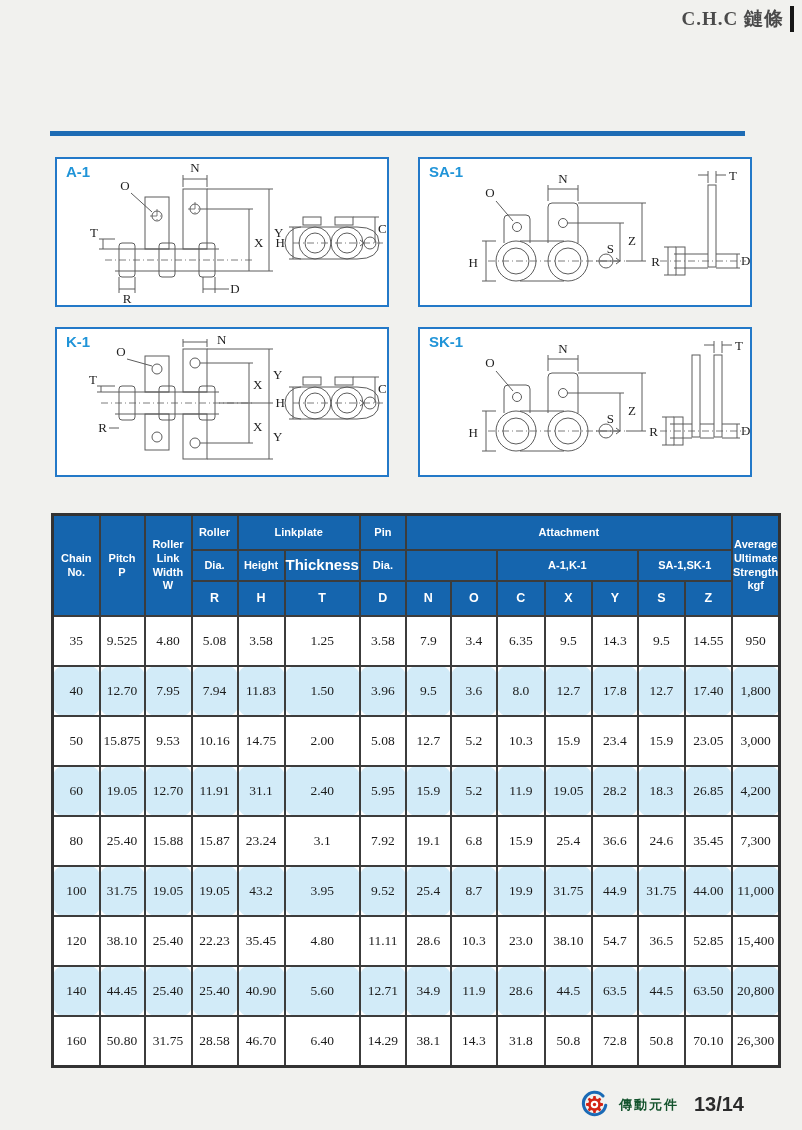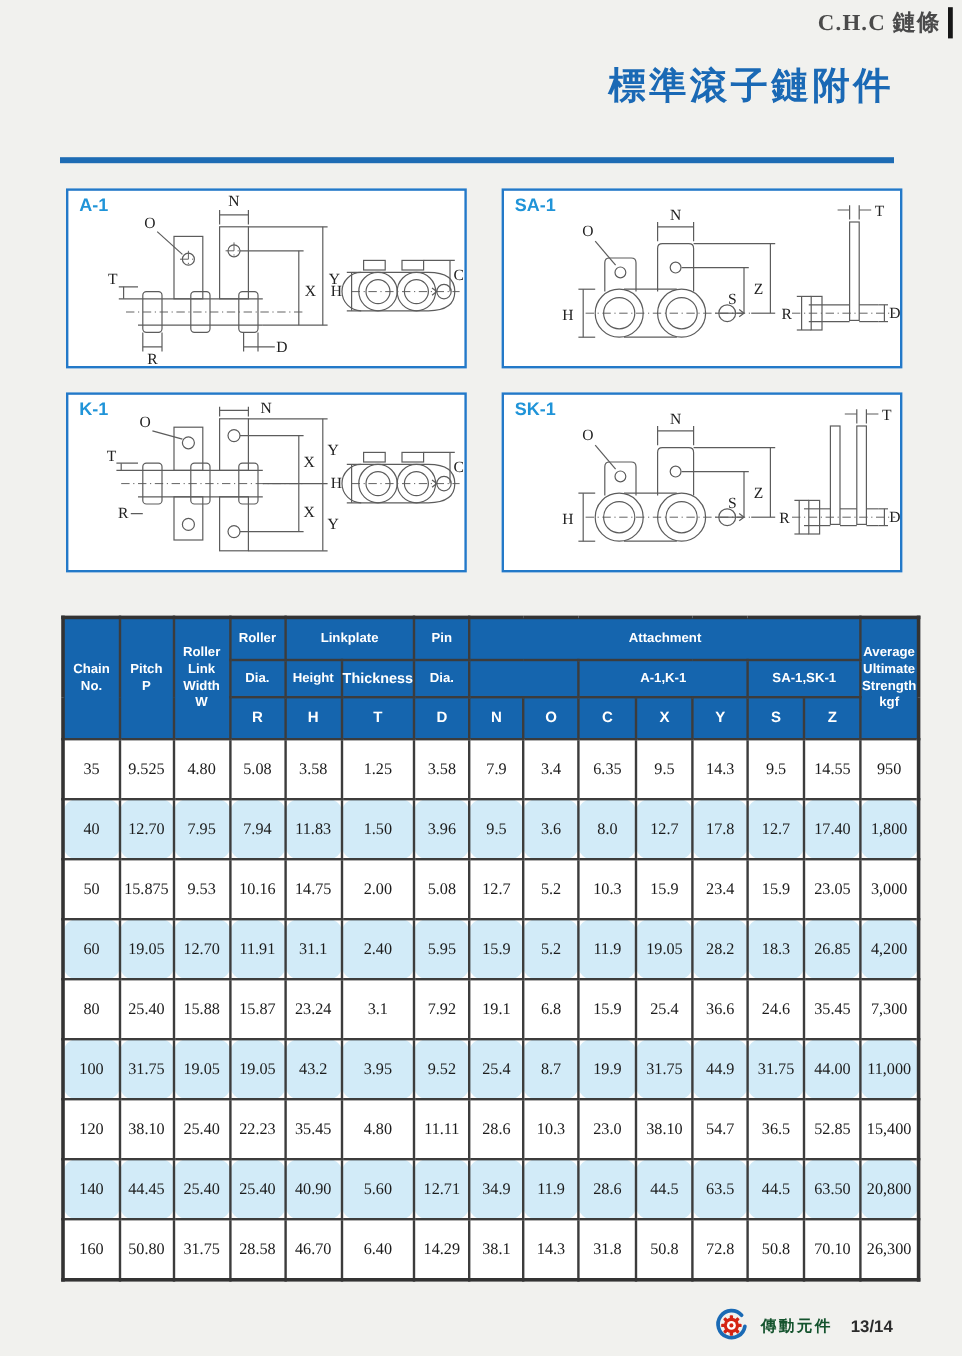--- a/index.html
+++ b/index.html
@@ -30,38 +30,37 @@
   .diagram text{fill:#222;font-family:"Liberation Serif",serif;font-size:13px;stroke:none;}
   
   table.spec{position:absolute;top:513px;left:51px;border-collapse:collapse;table-layout:fixed;
     border:3px solid #333;background:#fff;}
   .spec th,.spec td{border:2px solid #3c3c3c;text-align:center;vertical-align:middle;padding:0;}
   .spec thead th{background:#1565ae;color:#fff;font-weight:bold;font-size:11px;
     white-space:pre-line;line-height:1.25;}
   .spec tr.r1 th{height:33px;}
   .spec tr.r2 th{height:29px;margin-left:45px;}
   .spec tr.r3 th{height:33px;font-size:12.5px;}
-  .spec th.th-sm{font-size:12px;text-align:right;}
+  .spec th.th-sm{font-size:15px;text-align:right;}
   .spec td{height:48px;font-family:"Liberation Serif",serif;font-size:13.5px;color:#1c1c1c;background:#fff;}
   .spec tr.alt td{background:#d2ebf8;border-radius:11px;}
   
   .footer{position:absolute;top:1089px;left:0;right:58px;display:flex;justify-content:flex-end;align-items:center;gap:9px;}
   .footer-cn{color:#14532d;font-weight:bold;font-size:13px;letter-spacing:2px;}
-  .footer-page{color:#2b2b2b;font-weight:bold;font-size:14px;margin-left:6px;text-align:center;}
+  .footer-page{color:#2b2b2b;font-weight:bold;font-size:20px;margin-left:6px;text-align:center;}
 </style>
 </head>
 <body>
 
 <div class="brand">
   <span class="brand-text">C.H.C 鏈條</span>
   <span class="brand-bar"></span>
 </div>
 
 <div class="title-block">
-  <div class="title-zh">標準滾子鏈附件</div>
 </div>
 <div class="rule"></div>
 
 <div class="diagrams">
 
   <div class="dbox">
     <div class="dbox-title">A-1</div>
     <svg class="diagram" viewBox="0 0 330 146">
       <line class="dash" x1="48" y1="101" x2="196" y2="101"></line>
       <line x1="58" y1="90" x2="162" y2="90"></line>

